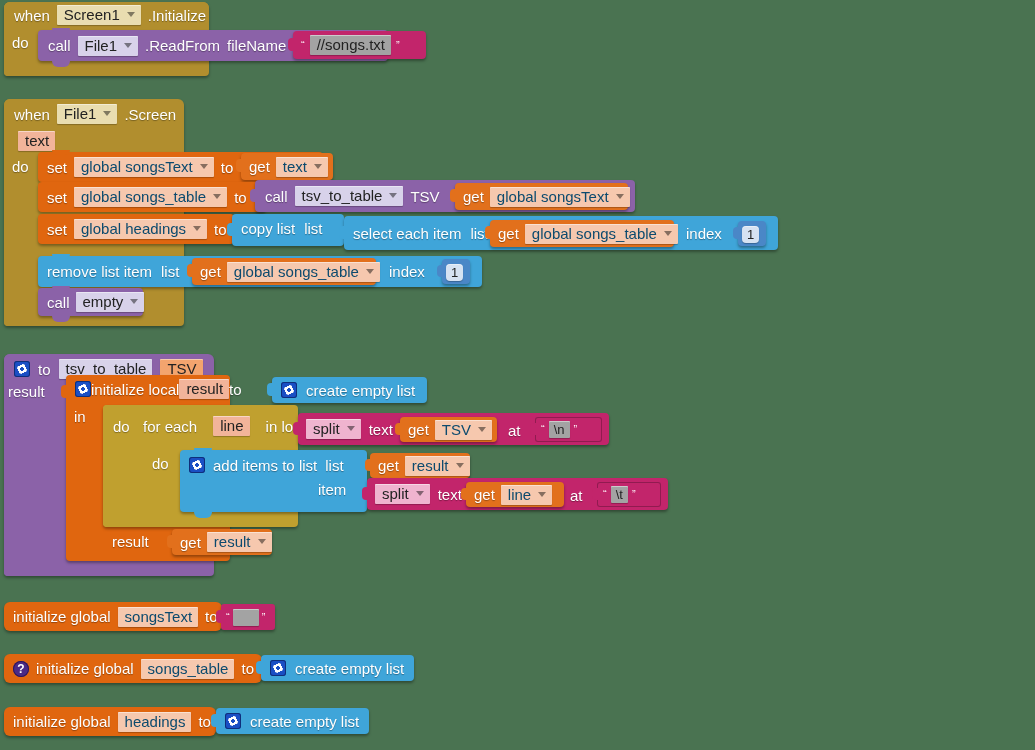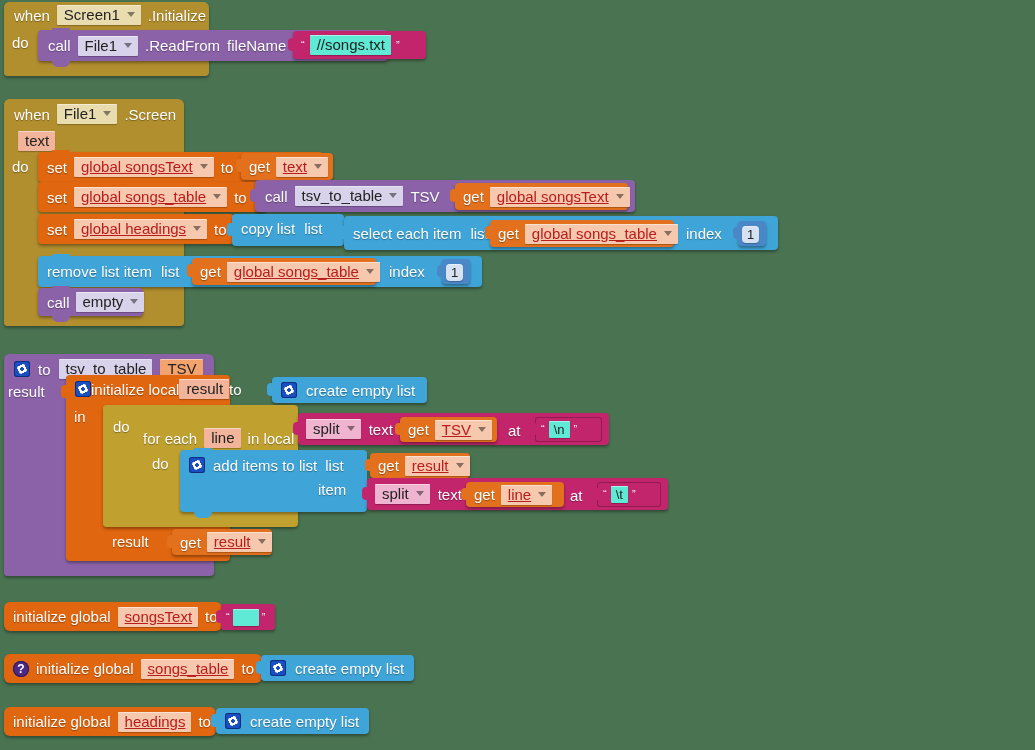--- a/index.html
+++ b/index.html
@@ -27,23 +27,23 @@
     border-radius:1px;padding:2px 6px 3px 7px;
     font-size:15px;line-height:15px;white-space:nowrap;
     box-shadow:inset 0 1px 0 rgba(255,255,255,.45), 0 1px 1px rgba(0,0,0,.25);
   }
   .chip .tri{
     width:0;height:0;border-left:4px solid transparent;border-right:4px solid transparent;
     border-top:5px solid rgba(0,0,0,.45);margin-left:2px;
   }
   .chip-light{background:#d8d2ea;color:#222;}      
   .chip-cream{background:#e9ddb0;color:#222;}      
-  .chip-peach{background:#f6c8ae;color:#b91c1c;text-decoration:underline;}      
+  .chip-peach{background:#f6c8ae;color:#0c4a6e;}      
   .chip-salmon{background:#f2b49a;color:#222;}     
-  .chip-plum{background:#5eead4;color:#222;}       
+  .chip-plum{background:#a3a3a3;color:#222;}       
   .chip-pink{background:#efb4cf;color:#222;}       
   .chip-orangename{background:#f3a46e;color:#222;} 
 
   
   .gear{
     width:16px;height:16px;border-radius:3px;background:#1a4fc4;
     display:inline-flex;align-items:center;justify-content:center;flex:0 0 auto;
     box-shadow:inset 0 0 0 1px #0f2f7a;
   }
   .gear::before{
@@ -259,21 +259,21 @@
   <div class="blk" style="left:267px;top:383px;width:7px;height:13px;background:#3fa5d9;border-radius:4px 0 0 4px;"></div>
   <div class="blk row" style="left:272px;top:377px;height:26px;padding-left:9px;gap:9px;">
     <span class="gear"></span>
     <span class="lbl">create empty list</span>
   </div>
   <div class="blk lbl" style="left:74px;top:409px;">in</div>
 
   <div class="blk shadow" style="left:103px;top:405px;width:195px;height:122px;background:#c0a02f;border-radius:4px;"></div>
   <div class="blk" style="left:103px;top:405px;width:40px;height:122px;background:#c0a02f;border-radius:4px 0 0 4px;"></div>
   <div class="blk lbl" style="left:113px;top:419px;">do</div>
-  <div class="blk row" style="left:143px;top:424px;height:28px;gap:7px;justify-content:flex-end;">
+  <div class="blk row" style="left:143px;top:412px;height:28px;gap:16px;justify-content:flex-end;">
     <span class="lbl">for each</span>
     <span class="chip chip-salmon">line</span>
     <span class="lbl">in local</span>
   </div>
 
   <div class="blk shadow" style="left:298px;top:413px;width:311px;height:32px;background:#c2256b;border-radius:4px;"></div>
   <div class="blk" style="left:293px;top:422px;width:7px;height:13px;background:#c2256b;border-radius:4px 0 0 4px;"></div>
   <div class="blk row" style="left:298px;top:413px;height:32px;padding-left:8px;gap:8px;">
     <span class="chip chip-pink">
       <span>split</span>

